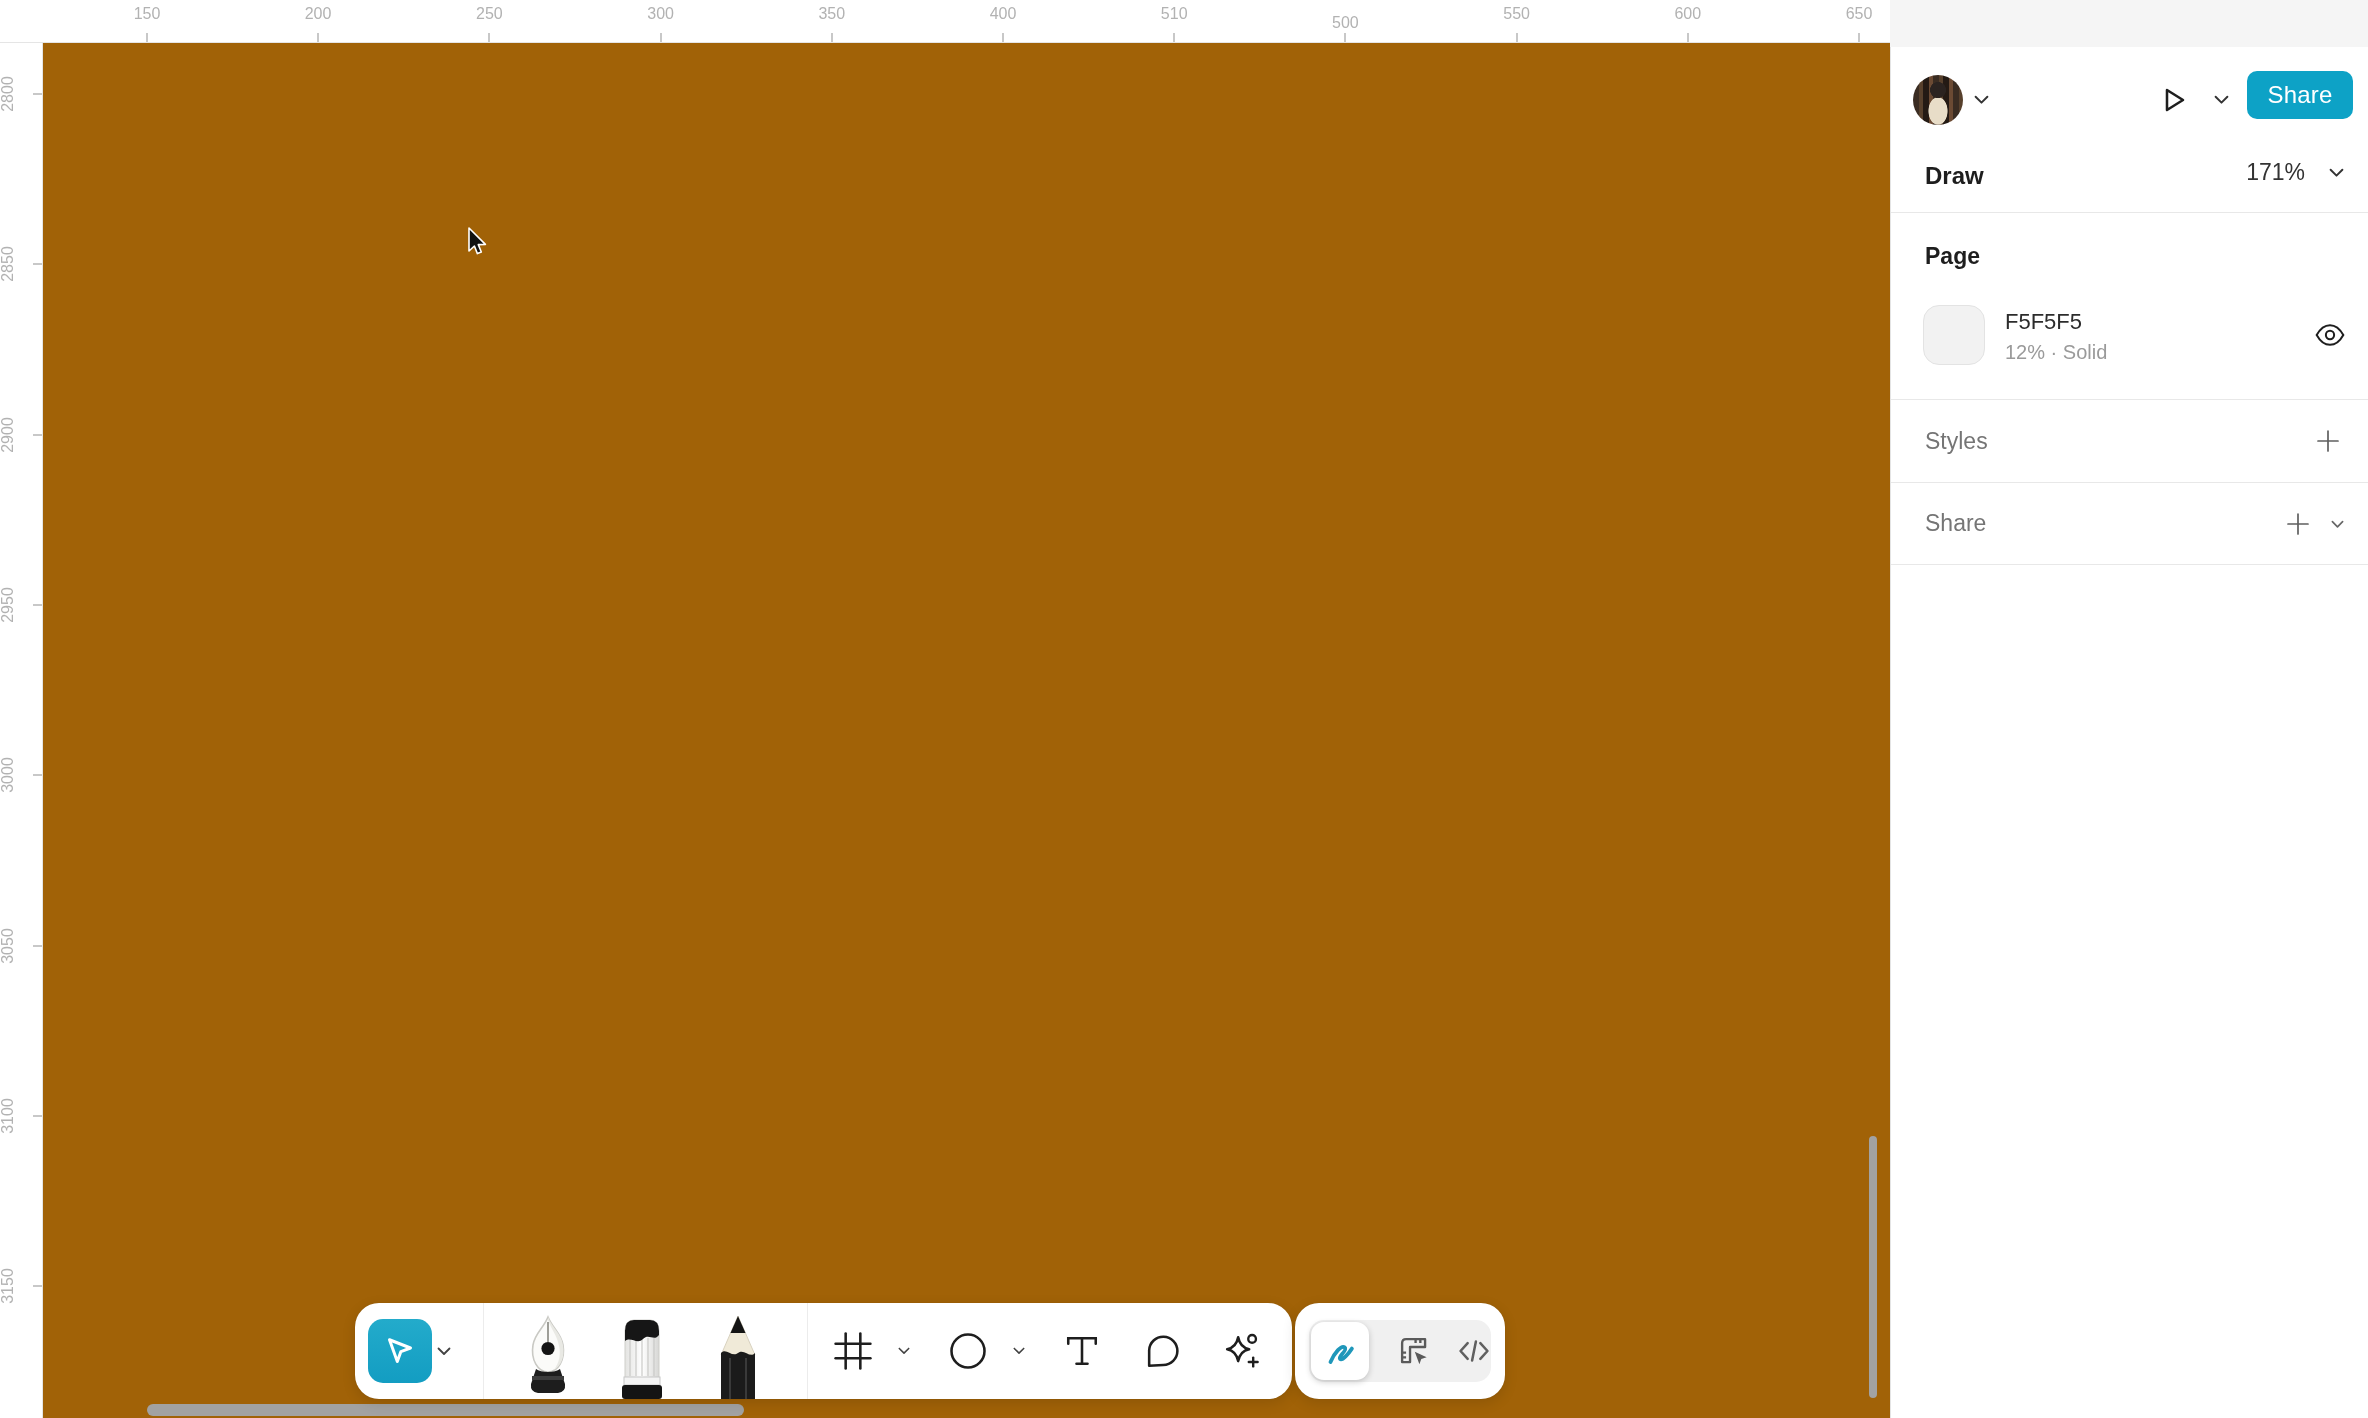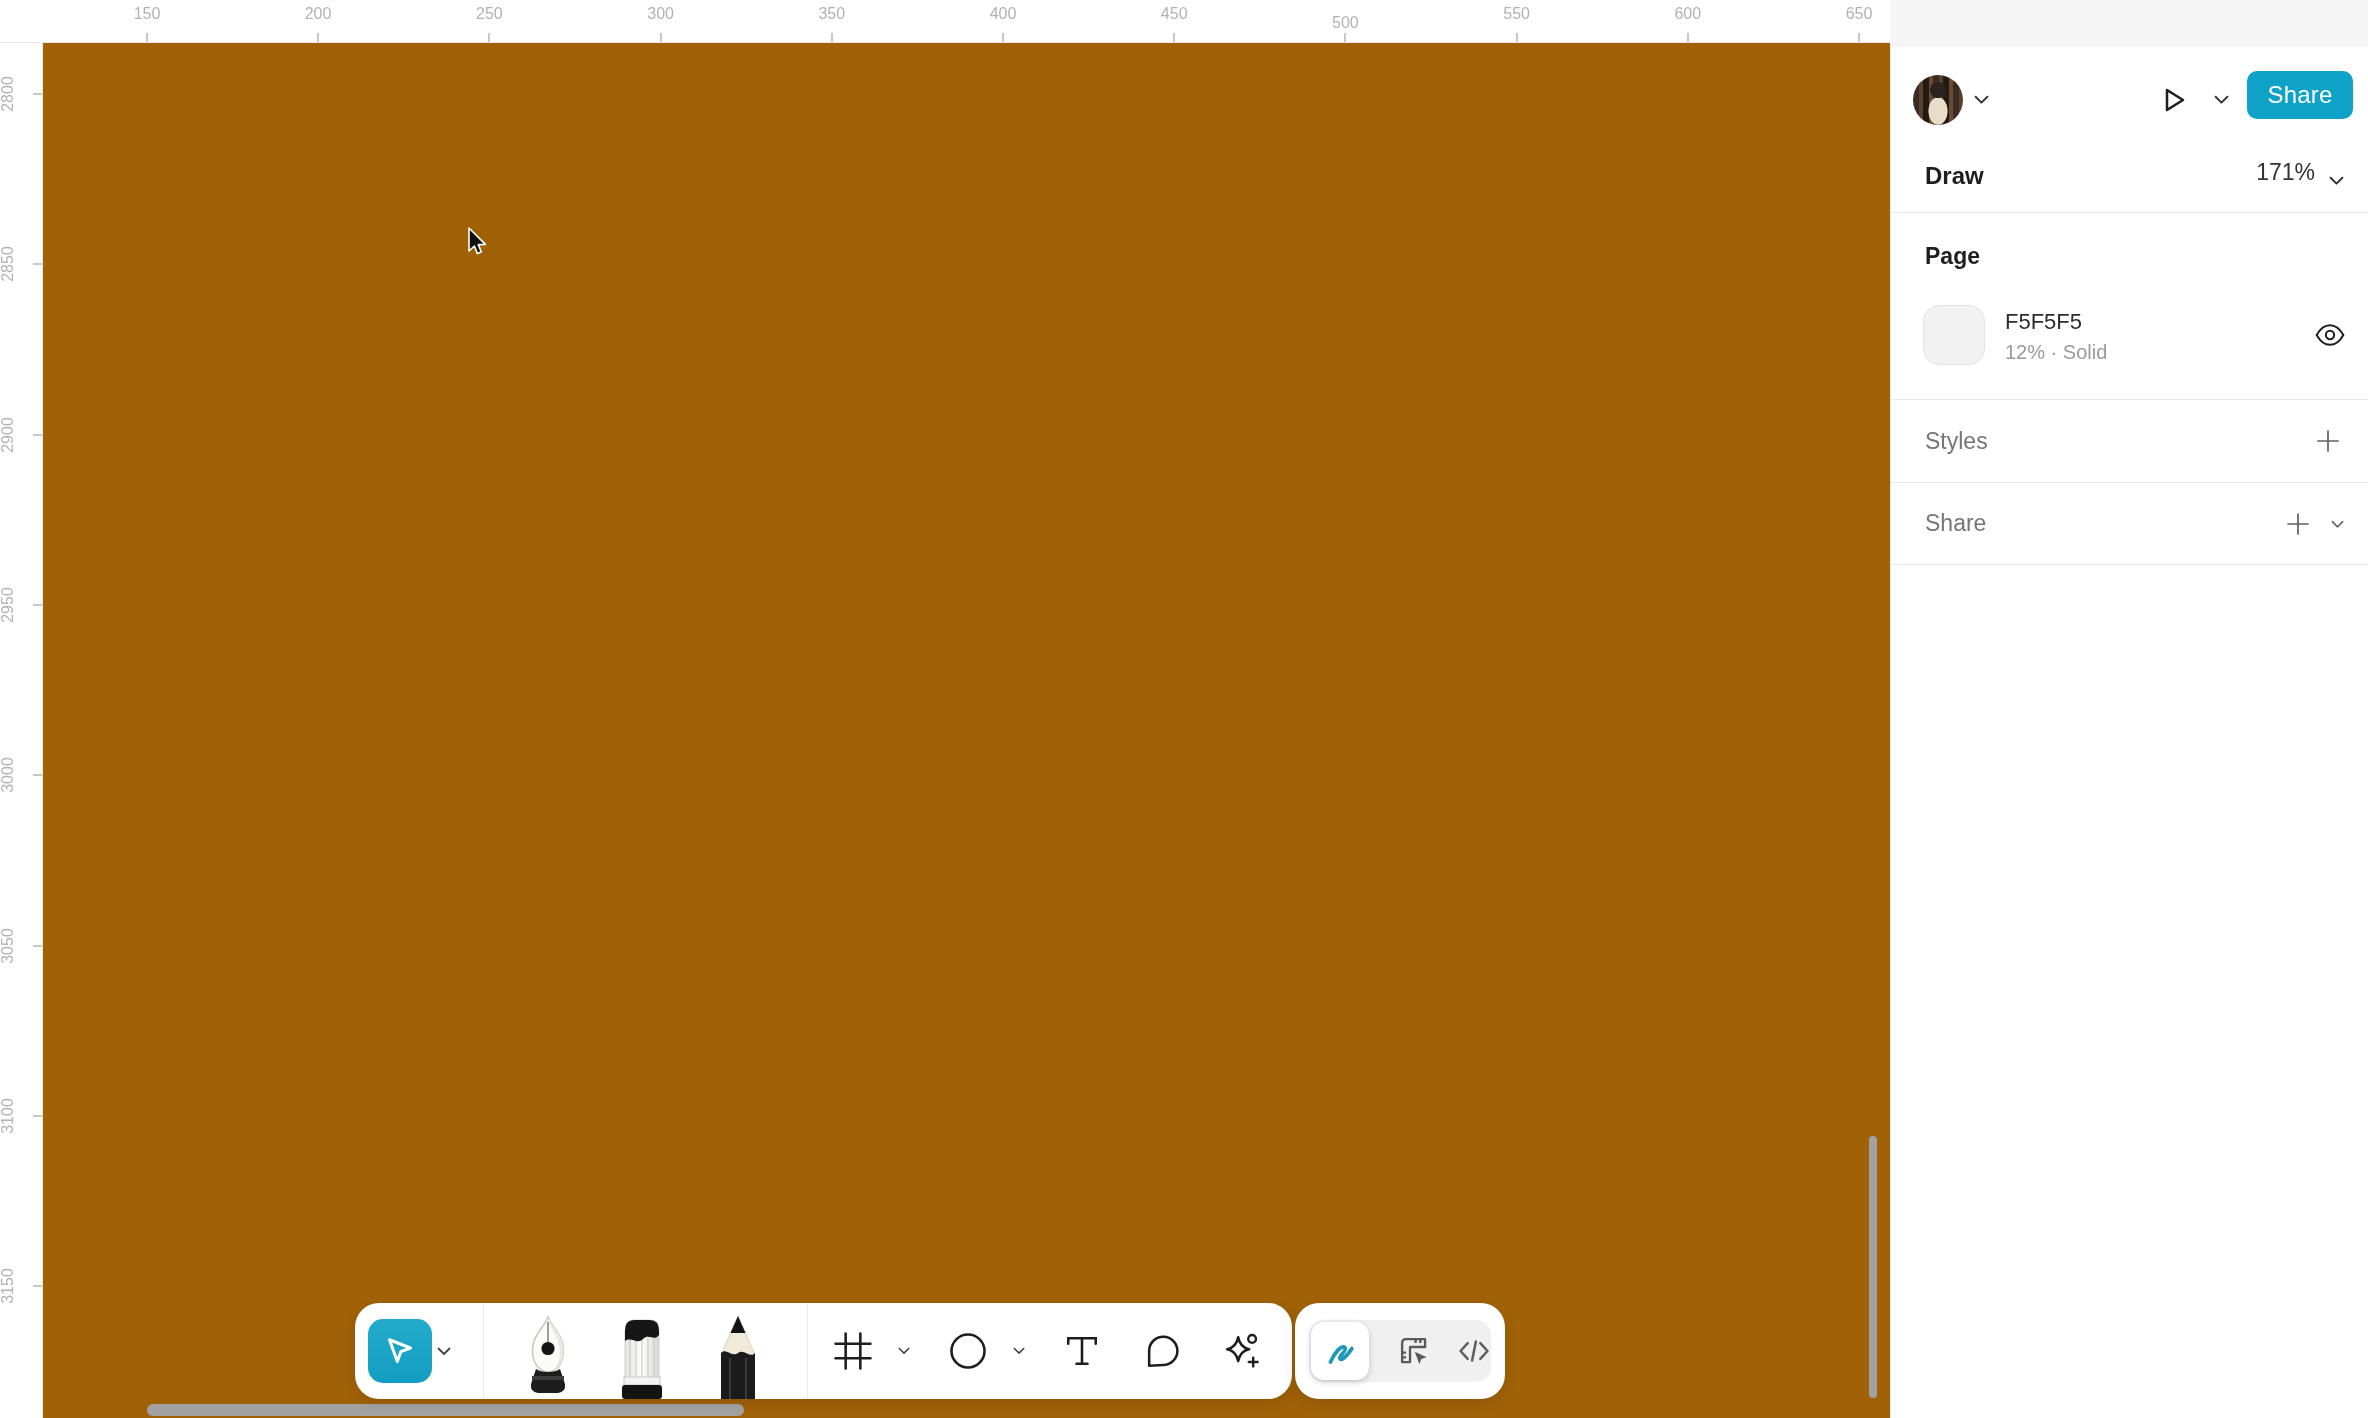--- a/index.html
+++ b/index.html
@@ -63,21 +63,21 @@
               repeating-linear-gradient(90deg, #3a2c22 0 6px, #57402c 6px 10px, #241a14 10px 16px, #6b4a33 16px 20px),
               #332419; }
   #share-btn { position:absolute; left:356px; top:24px; width:106px; height:48px; border-radius:10px;
                background:#0da2c6; color:#ffffff; font-size:24px; display:flex; align-items:center;
                justify-content:center; letter-spacing:.2px; }
   #play-btn { position:absolute; left:264px; top:35px; width:36px; height:36px; display:flex;
               align-items:center; justify-content:center; }
 
   .panel-row-label { font-size:24px; color:#1e1e1e; font-weight:700; }
   #mode-label { position:absolute; left:34px; top:115px; }
-  #zoom-control { position:absolute; right:24px; top:112px; display:flex; align-items:flex-end; gap:14px; }
+  #zoom-control { position:absolute; right:24px; top:112px; display:flex; align-items:center; gap:24px; }
   #zoom-value { font-size:23px; color:#333333; }
 
   #page-title { position:absolute; left:34px; top:196px; font-size:23px; font-weight:700; color:#1e1e1e; }
   #fill-swatch { position:absolute; left:32px; top:258px; width:62px; height:60px; border-radius:16px;
                  background:#f2f2f2; border:1px solid #e3e3e3; }
   #fill-hex { position:absolute; left:114px; top:262px; font-size:22px; color:#2c2c2c; }
   #fill-detail { position:absolute; left:114px; top:294px; font-size:20px; color:#9a9a9a; }
   #fill-visibility { position:absolute; left:422px; top:274px; width:34px; height:28px; display:flex;
                      align-items:center; justify-content:center; }
 
@@ -98,21 +98,21 @@
         <span class="ruler-label-h" style="left: 318px;">200</span>
         <div class="tick-h" style="left: 317.2px;"></div>
         <span class="ruler-label-h" style="left: 489.4px;">250</span>
         <div class="tick-h" style="left: 488.4px;"></div>
         <span class="ruler-label-h" style="left: 660.6px;">300</span>
         <div class="tick-h" style="left: 659.6px;"></div>
         <span class="ruler-label-h" style="left: 831.8px;">350</span>
         <div class="tick-h" style="left: 830.8px;"></div>
         <span class="ruler-label-h" style="left: 1003px;">400</span>
         <div class="tick-h" style="left: 1002px;"></div>
-        <span class="ruler-label-h" style="left: 1174.2px;">450</span>
+        <span class="ruler-label-h" style="left: 1174.2px;">510</span>
         <div class="tick-h" style="left: 1173.2px;"></div>
         <span class="ruler-label-h" style="left: 1345.4px; margin-top: 9px;">500</span>
         <div class="tick-h" style="left: 1344.4px;"></div>
         <span class="ruler-label-h" style="left: 1516.6px;">550</span>
         <div class="tick-h" style="left: 1515.6px;"></div>
         <span class="ruler-label-h" style="left: 1687.8px;">600</span>
         <div class="tick-h" style="left: 1686.8px;"></div>
         <span class="ruler-label-h" style="left: 1859px;">650</span>
         <div class="tick-h" style="left: 1858px;"></div>
       </div>

